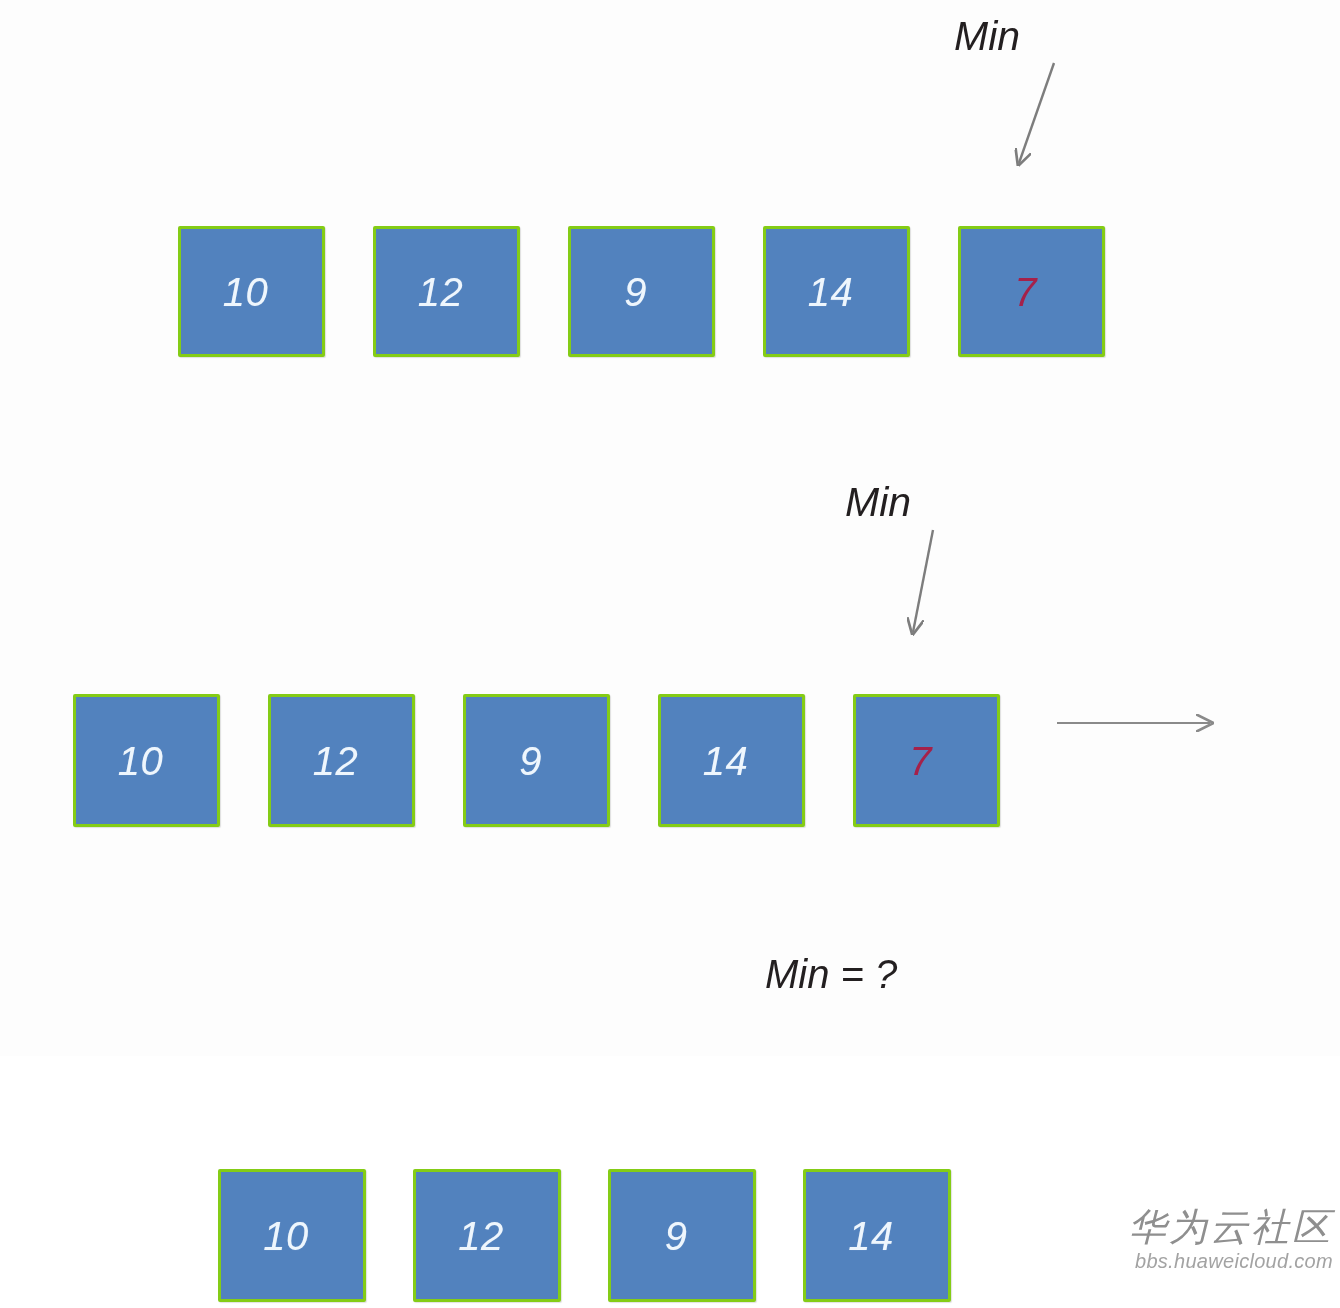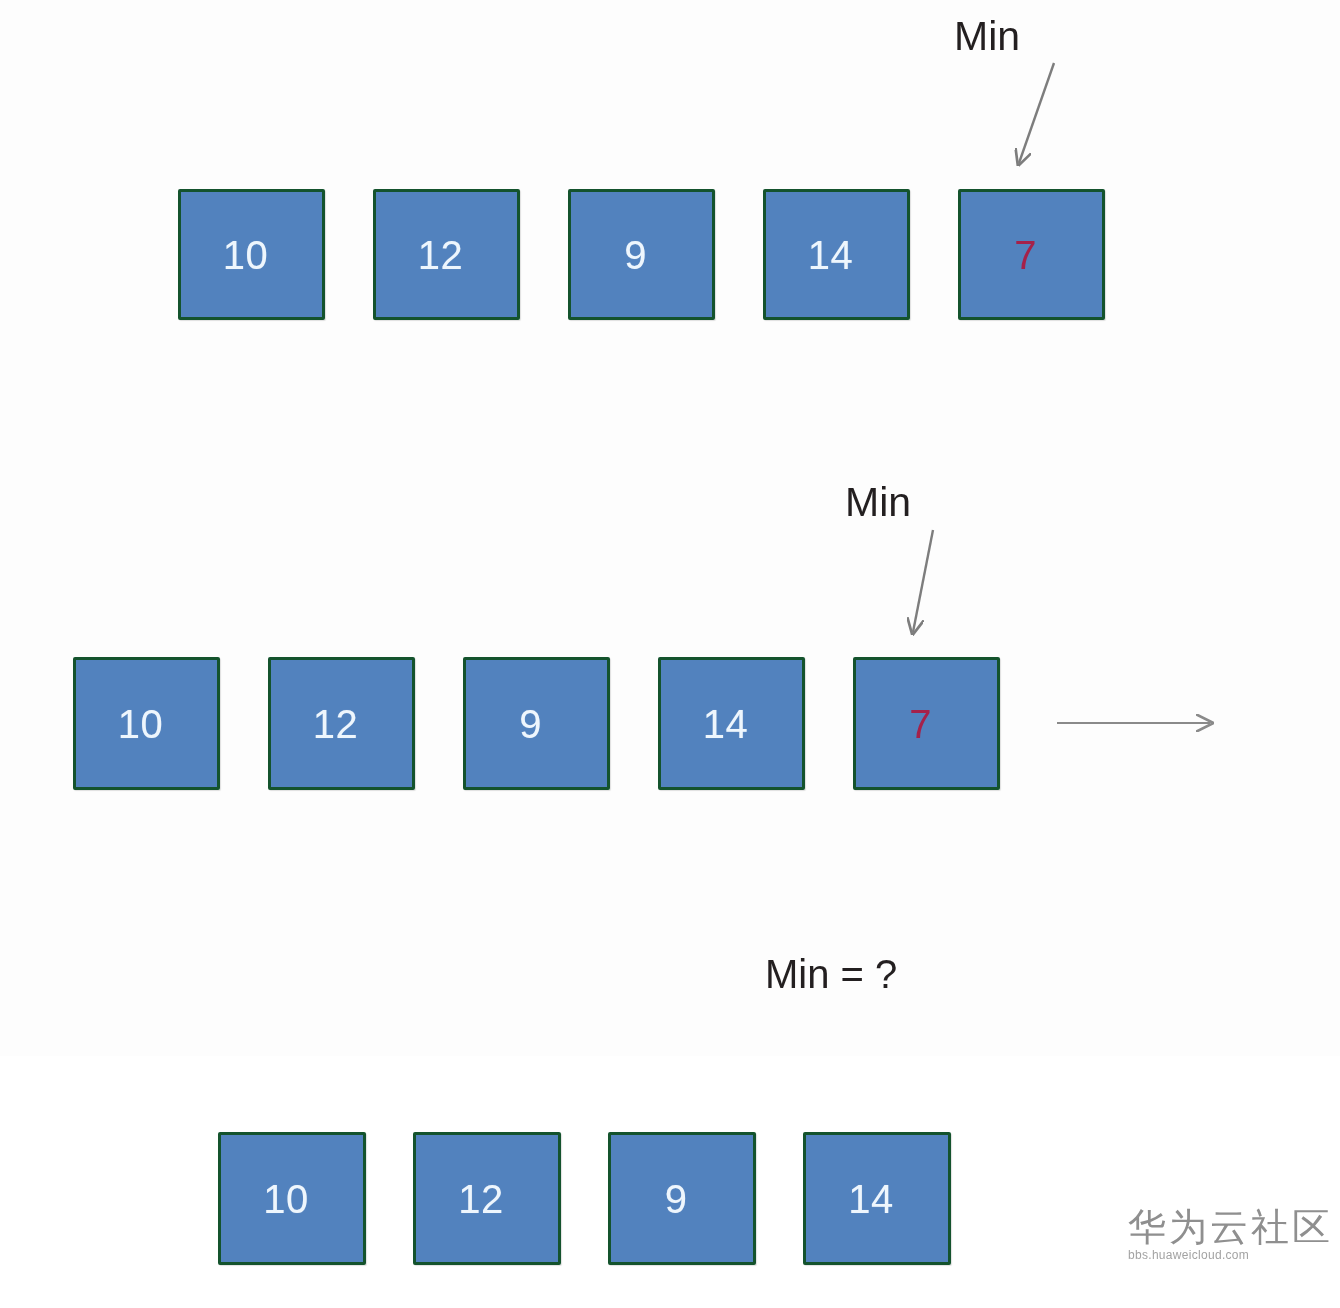--- a/index.html
+++ b/index.html
@@ -11,37 +11,39 @@
     height: 1308px;
     background: #ffffff;
     font-family: "Liberation Sans", sans-serif;
     overflow: hidden;
   }
   #canvas {
     position: relative;
     width: 1340px;
     height: 1056px;
     background: #fdfdfd;
+    font-style: italic;
   }
 
   
   .array-row {
     position: absolute;
     display: flex;
   }
   .cell {
     box-sizing: border-box;
     background: #5282be;
-    border: 3px solid #14532d;
+    border: 3px solid #84cc16;
     border-radius: 2px;
     display: flex;
     align-items: center;
     justify-content: center;
     color: #eef6fd;
     box-shadow: 1px 1px 1px rgba(0,0,0,0.12);
+    margin-top: 37px;
   }
   .cell .val {
     font-size: 40px;
     line-height: 1;
     letter-spacing: 0.5px;
     font-weight: 400;
     text-shadow: 0 0 1px rgba(255,255,255,0.35);
   }
   .cell.min .val {
     color: #a5214a;
@@ -92,33 +94,33 @@
   }
   #arrow1 { left: 990px; top: 55px; }
   #arrow2 { left: 880px; top: 522px; }
   #arrow3 { left: 1055px; top: 700px; }
 
   
   #watermark {
     position: absolute;
     left: 1128px;
     top: 1208px;
-    text-align: left;
+    text-align: right;
     color: #9a9a9a;
     user-select: none;
   }
   #watermark .wm-cn {
     font-size: 38px;
     line-height: 1.05;
     letter-spacing: 3px;
     color: #8f8f8f;
     white-space: nowrap;
   }
   #watermark .wm-url {
-    font-size: 12px;
+    font-size: 20px;
     line-height: 1.3;
     letter-spacing: 0.3px;
     color: #a3a3a3;
     white-space: nowrap;
   }
 </style>
 </head>
 <body>
 
 <div id="canvas">

